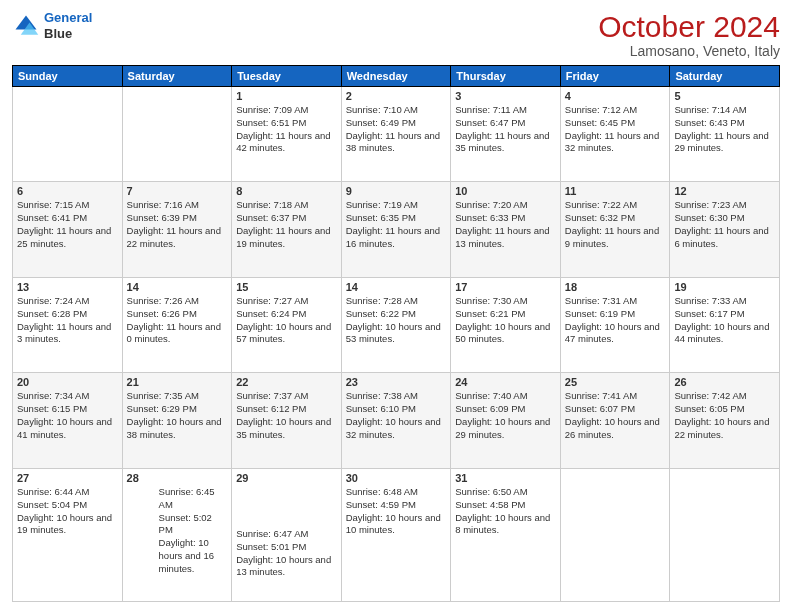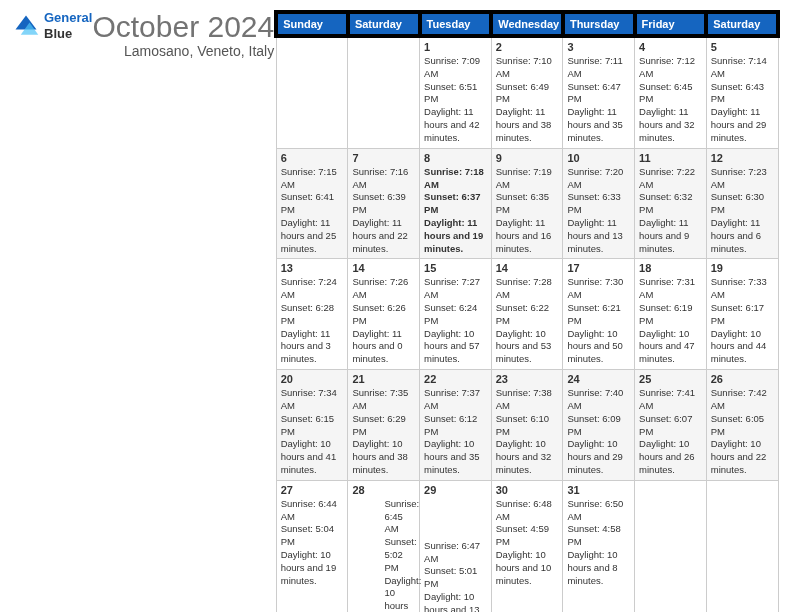--- a/index.html
+++ b/index.html
@@ -8,21 +8,21 @@
       height: 612px;
       font-family: Arial, sans-serif;
       background: #fff;
       overflow: hidden;
     }
     .page {
       width: 792px;
       height: 612px;
       padding: 10px 12px;
       display: flex;
-      flex-direction: row;
+      flex-direction: column;
     }
     .header {
       display: flex;
       justify-content: space-between;
       align-items: flex-start;
       margin-bottom: 6px;
     }
     .logo {
       display: flex;
       align-items: center;
@@ -38,42 +38,42 @@
     .logo-icon {
       width: 28px;
       height: 28px;
     }
     .title-block {
       text-align: right;
     }
     .month-title {
       font-size: 30px;
       font-weight: 300;
-      color: #737373;
+      color: #b91c1c;
       line-height: 1.1;
     }
     .location {
       font-size: 14px;
       color: #555;
     }
     .calendar {
       flex: 1;
       border-collapse: collapse;
       width: 100%;
       table-layout: fixed;
       font-size: 10px;
     }
     .calendar thead th {
       background-color: #1565c0;
       color: #fff;
       text-align: left;
       padding: 4px 5px;
       font-size: 11px;
       font-weight: 600;
-      border: 4px solid #000000;
+      border: 1px solid #000000;
     }
     .calendar tbody td {
       border: 1px solid #ccc;
       vertical-align: top;
       padding: 3px 4px;
       height: 82px;
       background: #fff;
     }
     .calendar tbody tr:nth-child(even) td {
       background: #f5f5f5;
@@ -170,21 +170,21 @@
 Daylight: 11 hours and 25 minutes.</div>
           </td>
           <td>
             <span class="day-number">7</span>
             <div class="day-info" style="white-space: pre-line;">Sunrise: 7:16 AM
 Sunset: 6:39 PM
 Daylight: 11 hours and 22 minutes.</div>
           </td>
           <td>
             <span class="day-number">8</span>
-            <div class="day-info" style="white-space: pre-line; font-weight: bold;">Sunrise: 7:18 AM
+            <div class="day-info" style="white-space: pre-line;">Sunrise: 7:18 AM
 Sunset: 6:37 PM
 Daylight: 11 hours and 19 minutes.</div>
           </td>
           <td>
             <span class="day-number">9</span>
             <div class="day-info" style="white-space: pre-line;">Sunrise: 7:19 AM
 Sunset: 6:35 PM
 Daylight: 11 hours and 16 minutes.</div>
           </td>
           <td>

